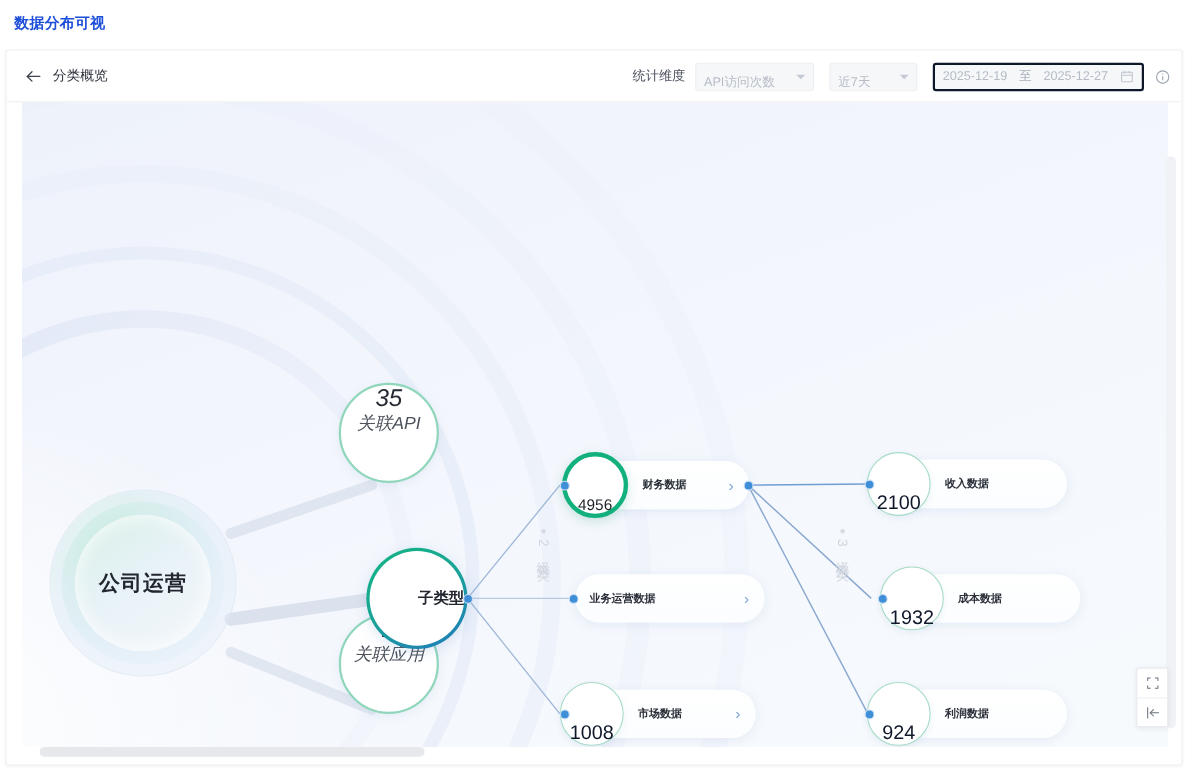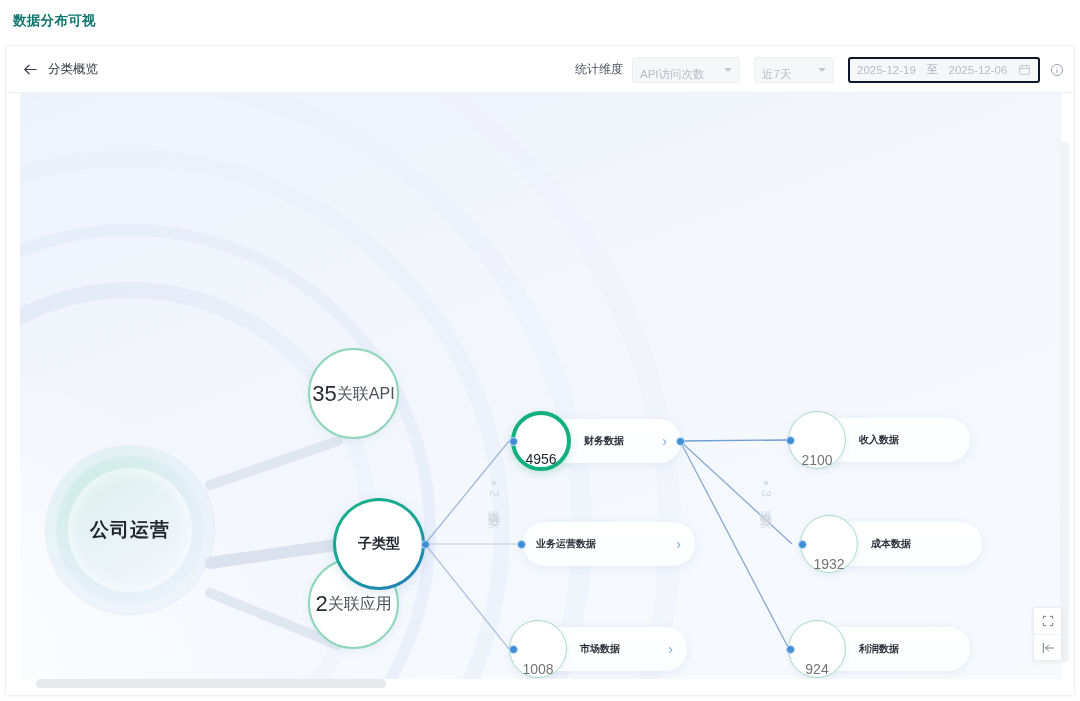--- a/index.html
+++ b/index.html
@@ -11,21 +11,21 @@
   }
 
   
   .page-header {
     height: 41px;
     display: flex; align-items: center;
     padding-left: 13px;
     background: #ffffff;
   }
   .page-title {
-    font-size: 13.5px; font-weight: bold; color: #0f766e;
+    font-size: 13.5px; font-weight: bold; color: #1d4ed8;
     letter-spacing: 0.3px;
   }
 
   
   .card {
     position: absolute;
     left: 5px; top: 45px;
     width: 1070px; height: 651px;
     background: #ffffff;
     border: 1px solid #eef0f3;
@@ -149,40 +149,41 @@
     font-size: 19px; font-weight: bold; color: #22262e;
     letter-spacing: 1px;
   }
 
   
   .stat-node { width: 91px; height: 91px; }
   .stat-circle {
     width: 91px; height: 91px; border-radius: 50%;
     background: #ffffff;
     border: 2px solid #8fd6bb;
-    display: flex; flex-direction: row;
-    align-items: center; justify-content: center;
+    display: flex; flex-direction: column;
+    align-items: center; 
     box-shadow: 0 2px 9px rgba(120,160,200,0.13);
+    font-style: italic;
   }
   .stat-num { font-size: 22px; color: #262b33; line-height: 1.05; }
   .stat-sub { font-size: 16px; color: #4c525c; margin-top: 2px; }
 
   
   .subtype-node { left: 313px; top: 405px; width: 92px; height: 92px; }
   .subtype-wrap {
     position: relative; width: 92px; height: 92px;
     border-radius: 50%;
     padding: 3px;
     background: linear-gradient(150deg, #12b481 0%, #19a596 45%, #2079bd 100%);
     box-shadow: 0 3px 12px rgba(90,140,195,0.2);
   }
   .subtype-inner {
     width: 100%; height: 100%; border-radius: 50%;
     background: #ffffff;
-    display: flex; align-items: center; justify-content: center;
+    display: flex; align-items: center; justify-content: flex-end;
   }
   .subtype-label { font-size: 14px; font-weight: bold; color: #22262e; }
 
   
   .pill {
     display: flex; align-items: center;
     height: 44px;
     background: linear-gradient(180deg, #ffffff 0%, #fbfdff 100%);
     border-radius: 24px;
     box-shadow: 0 2px 10px rgba(120,155,200,0.14);
@@ -191,21 +192,21 @@
   }
   .pill-badge {
     width: 58px; height: 58px; border-radius: 50%;
     background: #ffffff;
     border: 1.5px solid #a6dcc6;
     display: flex; align-items: flex-end; justify-content: center;
     margin-left: -6px;
     flex: 0 0 auto;
     box-shadow: 0 2px 7px rgba(120,160,200,0.12);
   }
-  .pill-badge-num { font-size: 14px; color: #737373; }
+  .pill-badge-num { font-size: 18px; color: #0f172a; }
   .pill-label {
     font-size: 10px; color: #2a2f38; font-weight: bold;
     margin-left: 13px; white-space: nowrap;
   }
   .pill-chev {
     margin-left: auto; padding-left: 16px;
     font-size: 14px; color: #7fa6d8; font-weight: normal;
   }
 
   
@@ -310,21 +311,21 @@
       </div>
 
       <div class="select-box narrow">
         <span class="select-text">近7天</span>
         <span class="caret"></span>
       </div>
 
       <div class="date-box">
         <span class="date-txt">2025-12-19</span>
         <span class="date-sep">至</span>
-        <span class="date-txt">2025-12-06</span>
+        <span class="date-txt">2025-12-27</span>
         <svg class="cal-icon" viewBox="0 0 24 24" fill="none" stroke="currentColor" stroke-width="1.8">
           <rect x="3" y="5" width="18" height="16" rx="1.5"></rect>
           <line x1="3" y1="10" x2="21" y2="10"></line>
           <line x1="8" y1="3" x2="8" y2="7"></line>
           <line x1="16" y1="3" x2="16" y2="7"></line>
         </svg>
       </div>
 
       <svg class="info-icon" viewBox="0 0 24 24" fill="none" stroke="currentColor" stroke-width="1.7">
         <circle cx="12" cy="12" r="9.5"></circle>

